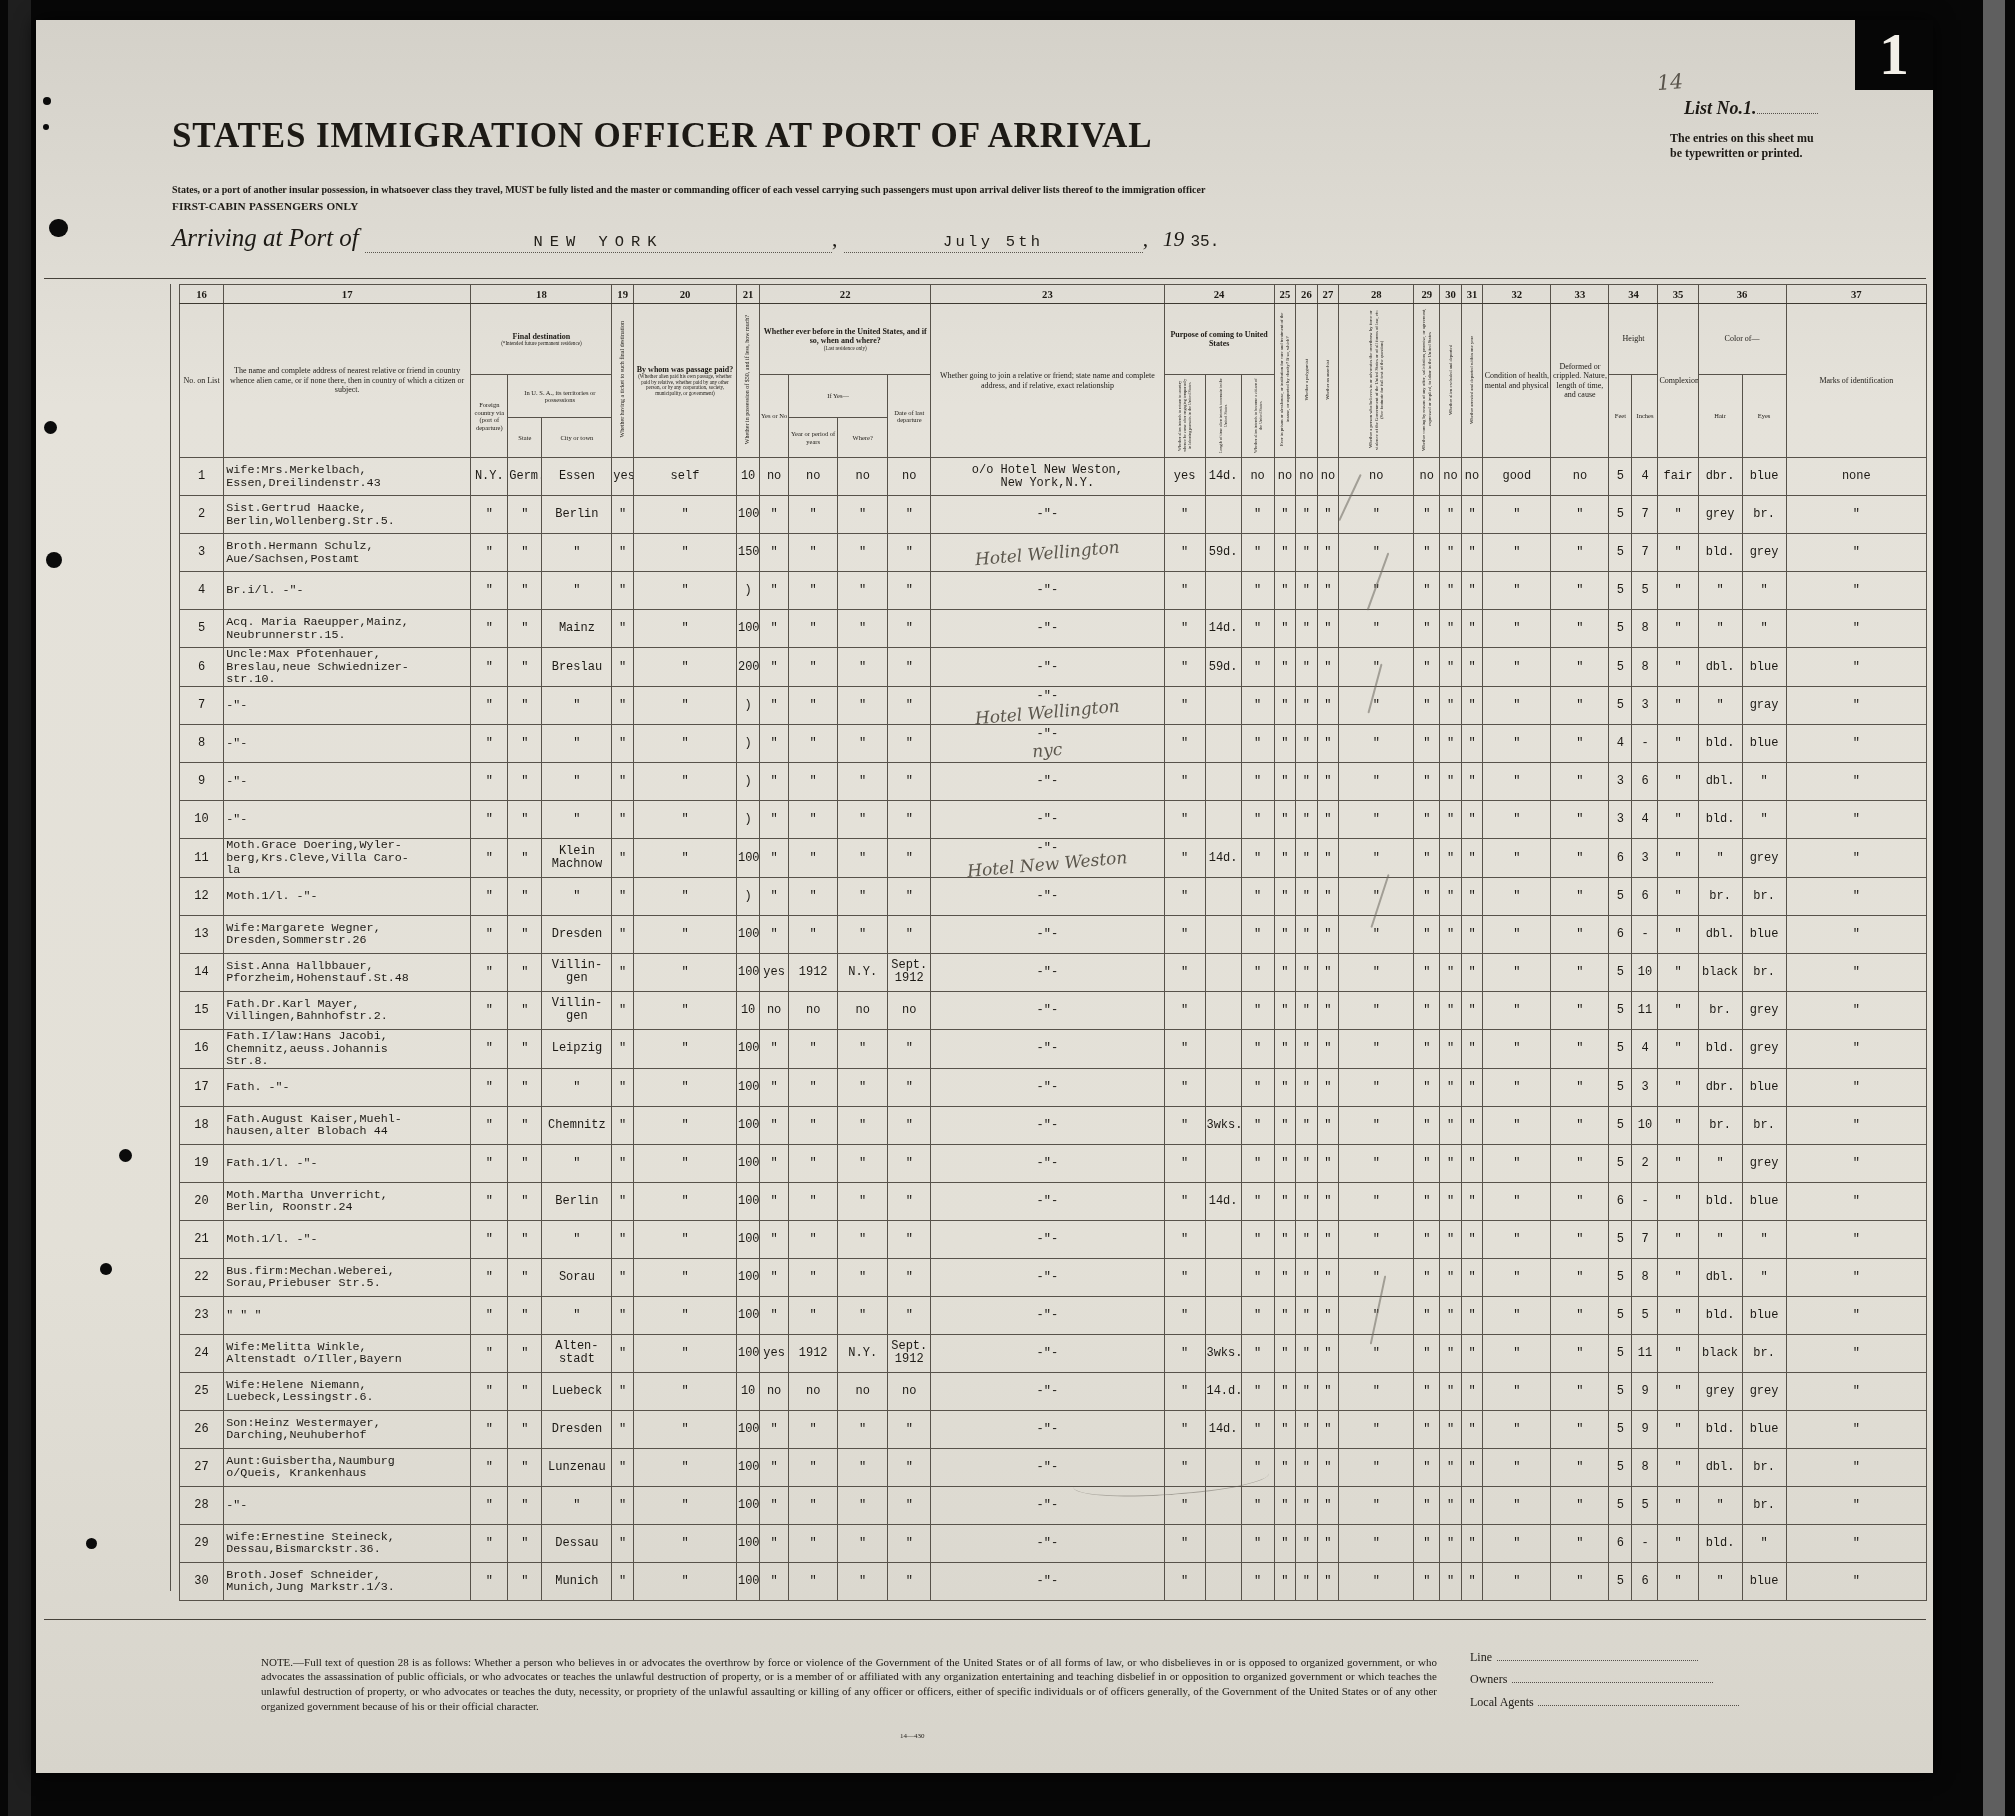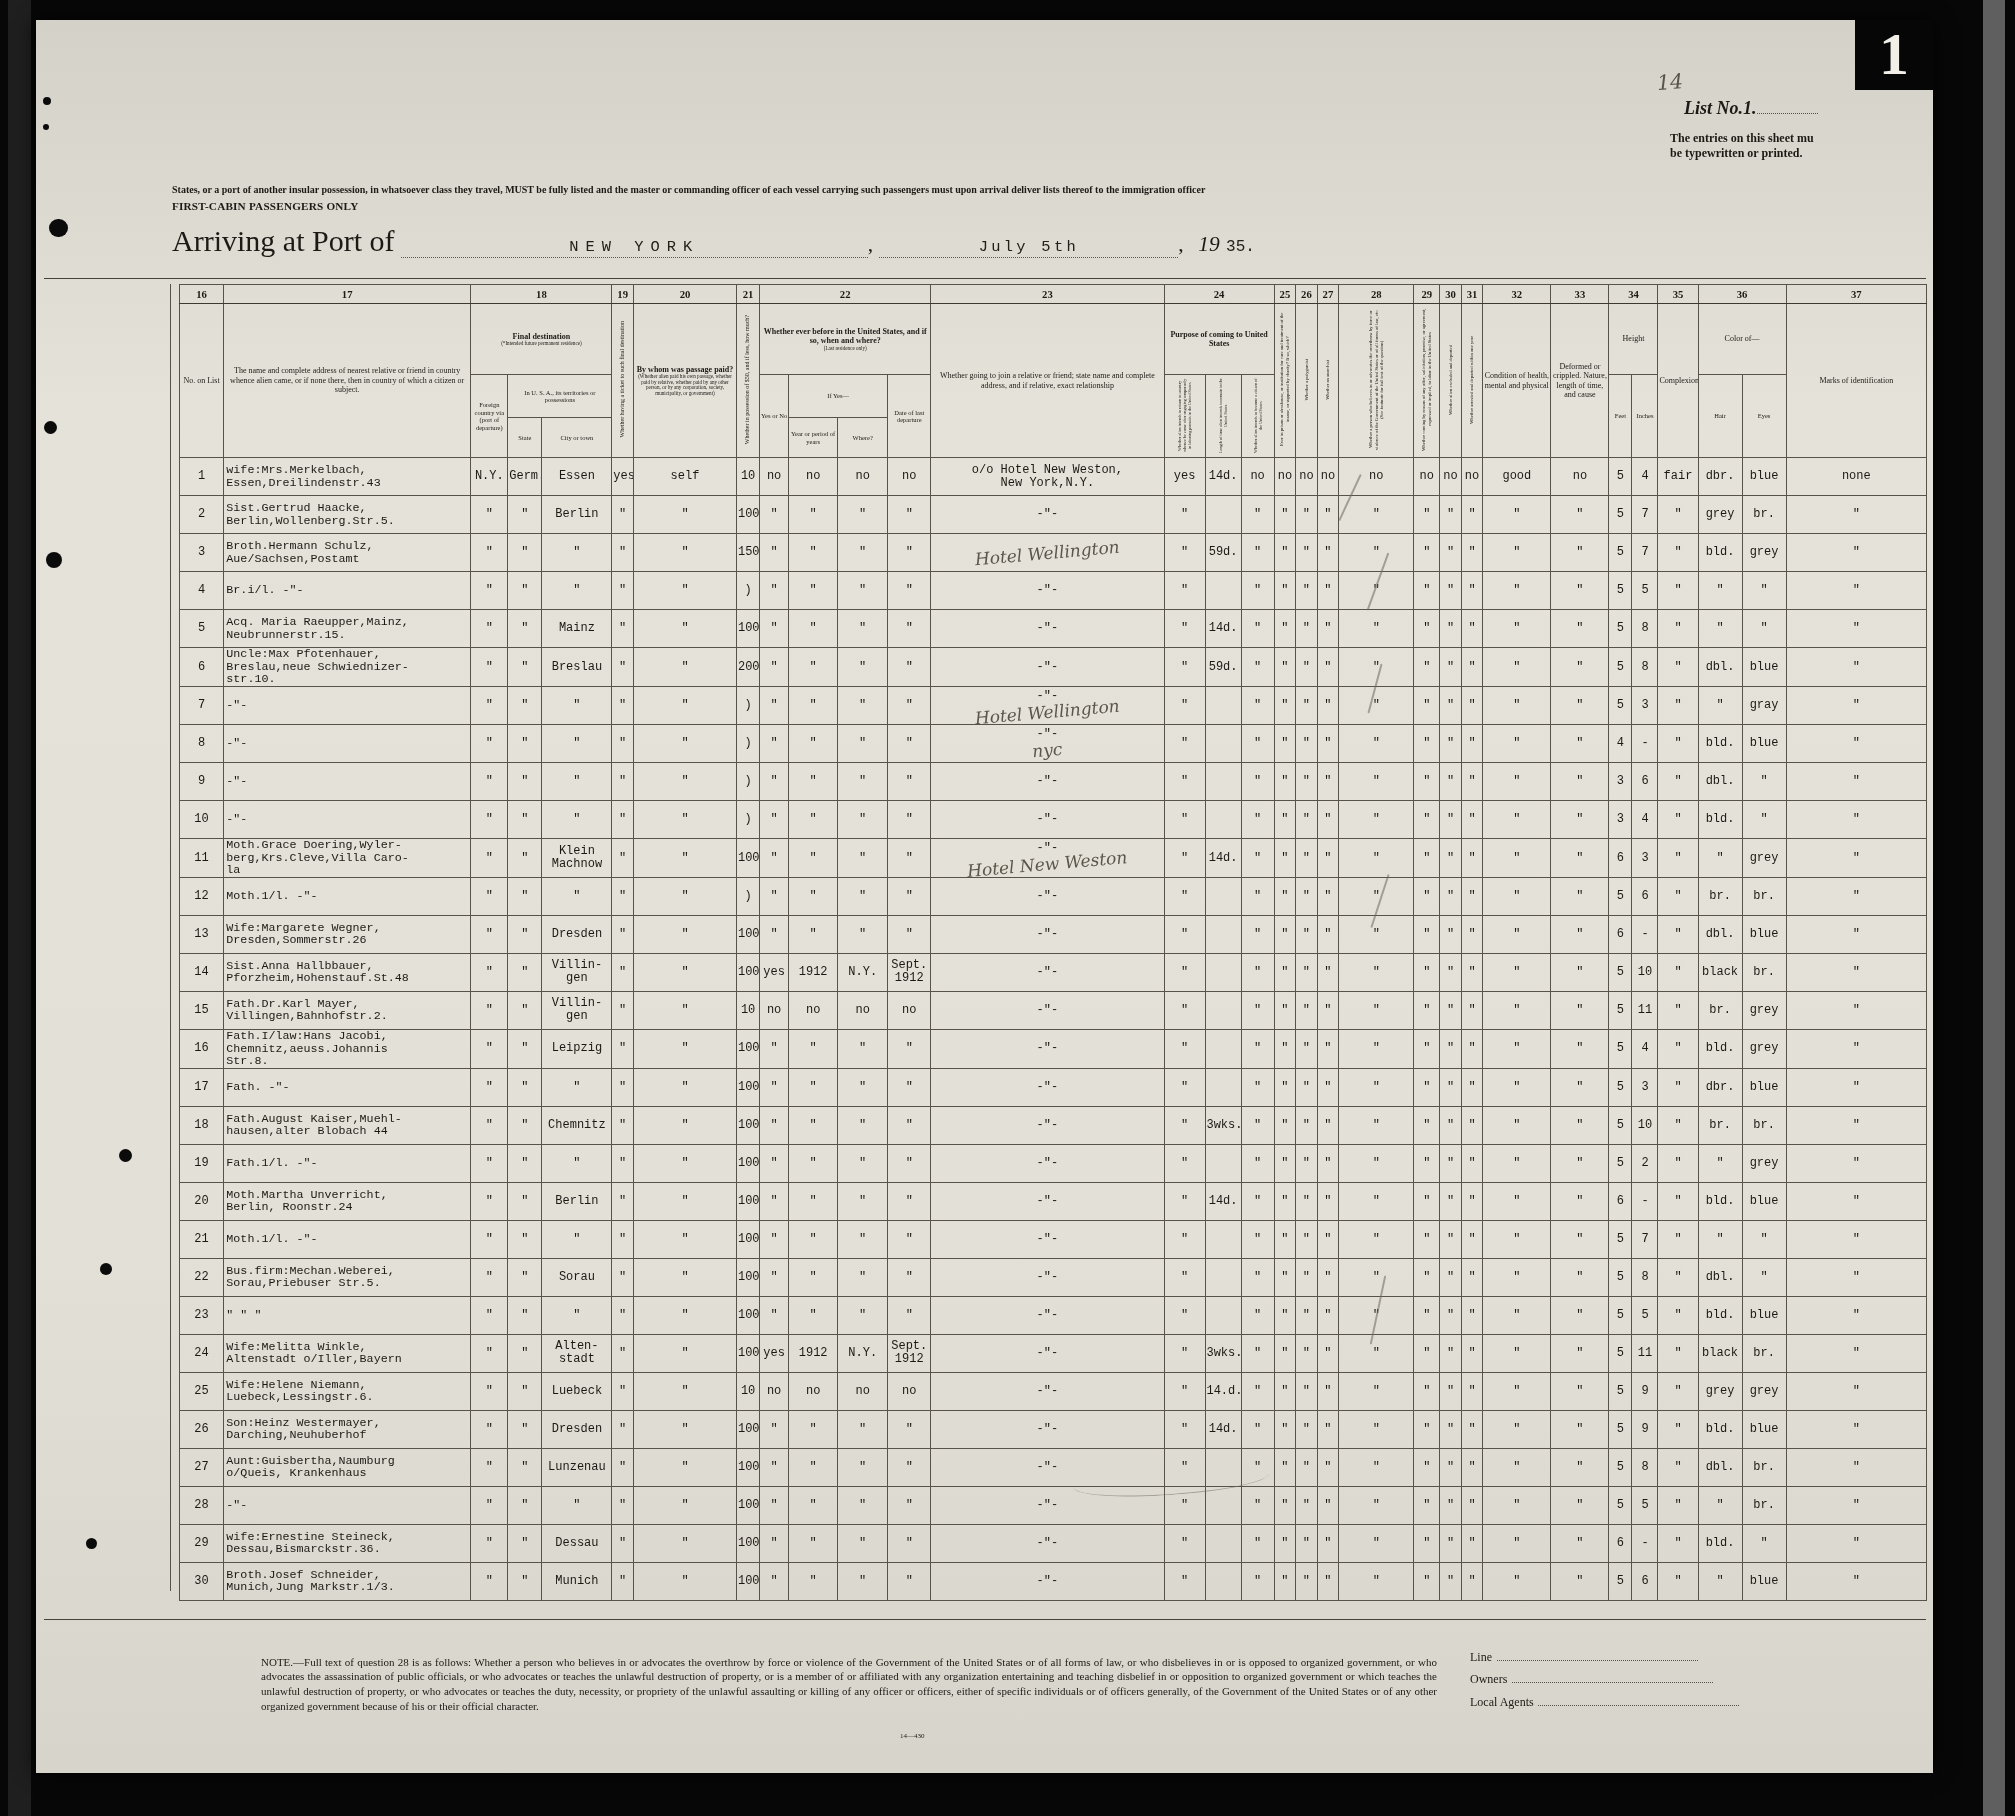--- a/index.html
+++ b/index.html
@@ -16,21 +16,21 @@
   .big1 span{color:#f2efe8;font-size:60px;font-weight:bold;font-family:"Liberation Serif",serif;}
   .listno{position:absolute;left:1648px;top:78px;font-style:italic;font-weight:bold;font-size:18px;}
   .listno .dots{display:inline-block;width:61px;border-bottom:1.4px dotted #55504a;vertical-align:baseline;}
   .entries{position:absolute;left:1634px;top:111px;width:196px;font-size:12px;font-weight:600;line-height:1.25;}
   
   .title{position:absolute;left:136px;top:96px;margin:0;font-size:35px;font-weight:bold;letter-spacing:0.9px;white-space:nowrap;}
   .subtitle{position:absolute;left:136px;top:164px;width:1466px;font-size:10px;font-weight:600;line-height:1.2;}
   .cabin{position:absolute;left:136px;top:180px;font-size:11.2px;font-weight:bold;letter-spacing:0.2px;text-align:right;}
   .arrive{position:absolute;left:136px;top:204px;white-space:nowrap;font-size:25px;}
   .it{font-style:italic;}
-  .arrive .arrlabel{font-size:30px;}
+  .arrive .arrlabel{font-style:italic;font-size:25px;}
   .writein{display:inline-block;border-bottom:1.4px dotted #5a564e;text-align:center;vertical-align:baseline;}
   .writein.port{width:467px;}
   .writein.datew{width:299px;}
   .typed{font-family:"Liberation Mono",monospace;font-size:15.4px;color:#23201a;}
   .sp{letter-spacing:7px;}
   .sp2{letter-spacing:3.3px;}
   .arrive .comma{font-size:21.5px;}
   .arrive .yr{font-size:21.5px;margin-left:8.4px;}
   .arrive .yrt{font-size:16px;}
   .pencil14{position:absolute;left:1621px;top:50px;font-size:20.5px;}
@@ -91,20 +91,21 @@
 
     <div class="listno">
       <span class="it">List  No.1.</span><span class="dots"></span>
     </div>
 
     <div class="entries">
       <div>The entries on this sheet mu</div>
       <div>be typewritten or printed.</div>
     </div>
 
+    <h1 class="title">STATES IMMIGRATION OFFICER AT PORT OF ARRIVAL</h1>
     <div class="subtitle">States, or a port of another insular possession, in whatsoever class they travel, MUST be fully listed and the master or commanding officer of each vessel carrying such passengers must upon arrival deliver lists thereof to the immigration officer</div>
     <div class="cabin">FIRST-CABIN PASSENGERS ONLY</div>
 
     <div class="arrive">
       <span class="arrlabel">Arriving at Port of</span>
       <span class="writein port"><span class="typed sp">NEW YORK</span></span><span class="comma">,</span>
       <span class="writein datew"><span class="typed sp2">July 5th</span></span><span class="comma">,</span>
       <span class="it yr">19</span>
       <span class="typed yrt">35.</span>
     </div>

